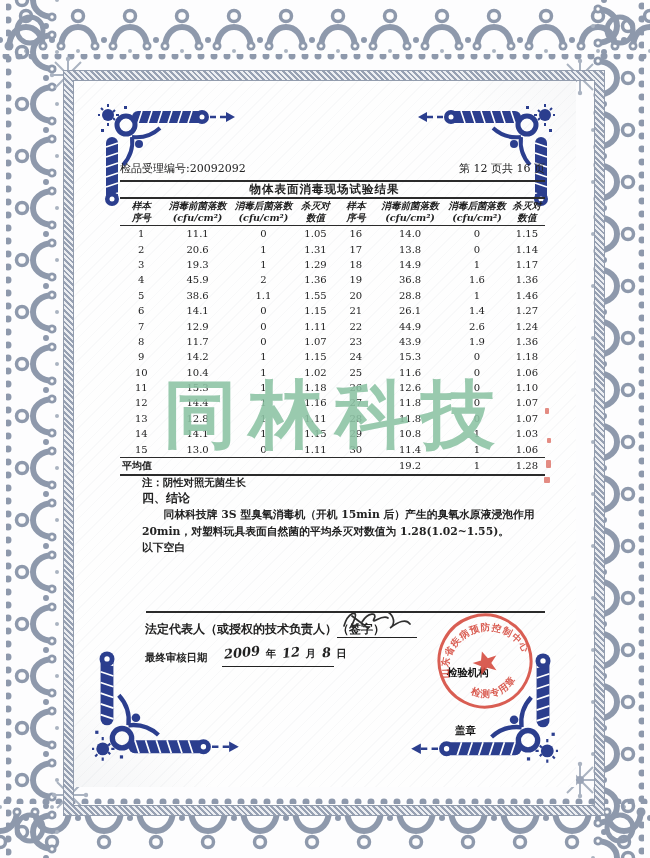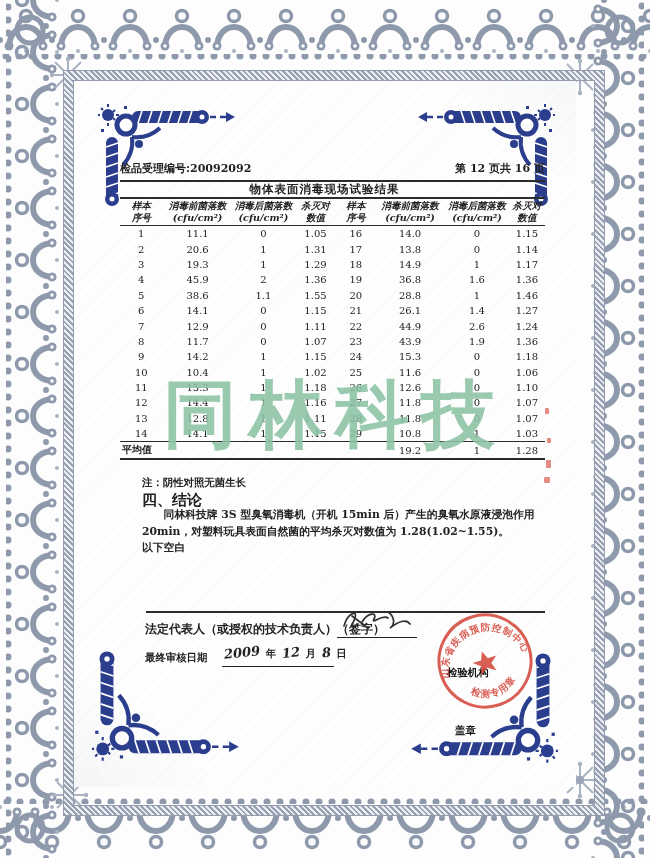--- a/index.html
+++ b/index.html
@@ -22,32 +22,32 @@
   .paper::after{content:"";position:absolute;inset:0;
         background:radial-gradient(circle at -8% 112%,rgba(140,150,165,0.10) 0 60px,transparent 200px),
                    radial-gradient(circle at 108% -10%,rgba(140,150,165,0.08) 0 50px,transparent 180px);}
   
   .fl{position:absolute;z-index:3;}
   .fl svg{display:block;}
   .fl-tr{transform:scaleX(-1);} .fl-bl{transform:scaleY(-1);} .fl-br{transform:scale(-1,-1);}
   
   .txt{position:absolute;z-index:4;line-height:1.25;}
   .reg-row{left:120px;top:162px;width:425px;height:18px;border-bottom:2px solid var(--rule);
-           font-size:11px;font-weight:bold;}
+           font-size:11px;font-weight:normal;}
   .reg-no{float:left;} .page-no{float:right;margin-left:26px;}
   .doc-title{left:112px;top:182px;width:425px;text-align:center;font-size:11.5px;font-weight:bold;letter-spacing:1px;}
   table.results{position:absolute;z-index:4;left:120px;top:197px;width:425px;border-collapse:collapse;
            border-top:2px solid var(--rule);border-bottom:2px solid var(--rule);table-layout:fixed;}
   table.results th{font-size:9.6px;font-weight:bold;padding:1px 0;border-bottom:1.5px solid var(--rule);}
   table.results th div{line-height:12px;white-space:nowrap;font-style:italic;}
   table.results td{font-size:10px;text-align:center;height:15.4px;padding:0;white-space:nowrap;}
   tr.avg-row td{border-top:1.5px solid var(--rule);height:16px;}
   tr.avg-row td:first-child{text-align:left;padding-left:2px;font-weight:bold;white-space:nowrap;}
   .note{left:142px;top:476px;font-size:10.4px;font-weight:bold;}
-  .sec-head{left:142px;top:491px;font-size:15px;font-weight:bold;}
+  .sec-head{left:142px;top:491px;font-size:12px;font-weight:bold;}
   .para{left:142px;top:506px;width:403px;font-size:10.8px;line-height:17px;text-indent:2em;font-weight:bold;}
   .blank-note{left:142px;top:541px;font-size:10.8px;font-weight:bold;}
   .divider{position:absolute;z-index:4;left:146px;top:611px;width:399px;border-top:2px solid var(--rule);}
   .sig-label{left:145px;top:622px;font-size:12px;font-weight:bold;}
   .sig-line{position:absolute;z-index:4;left:337px;top:637px;width:80px;border-top:1.5px solid var(--ink);}
   .sig-scribble{position:absolute;z-index:4;left:338px;top:606px;}
   .date-label{left:145px;top:651px;font-size:10.4px;font-weight:bold;}
   .date-line{left:222px;top:645px;width:112px;height:21px;border-bottom:1.5px solid var(--ink);
              font-size:10.4px;font-weight:bold;white-space:nowrap;}
   .hw{font-family:"DejaVu Serif",serif;font-style:italic;font-weight:bold;font-size:13px;
@@ -358,20 +358,30 @@
         <tr>
           <td>14</td>
           <td>14.1</td>
           <td>1</td>
           <td>1.15</td>
           <td>29</td>
           <td>10.8</td>
           <td>1</td>
           <td>1.03</td>
         </tr>
+        <tr>
+          <td>15</td>
+          <td>13.0</td>
+          <td>0</td>
+          <td>1.11</td>
+          <td>30</td>
+          <td>11.4</td>
+          <td>1</td>
+          <td>1.06</td>
+        </tr>
         <tr class="avg-row">
           <td>平均值</td>
           <td></td>
           <td></td>
           <td></td>
           <td></td>
           <td>19.2</td>
           <td>1</td>
           <td>1.28</td>
         </tr>

